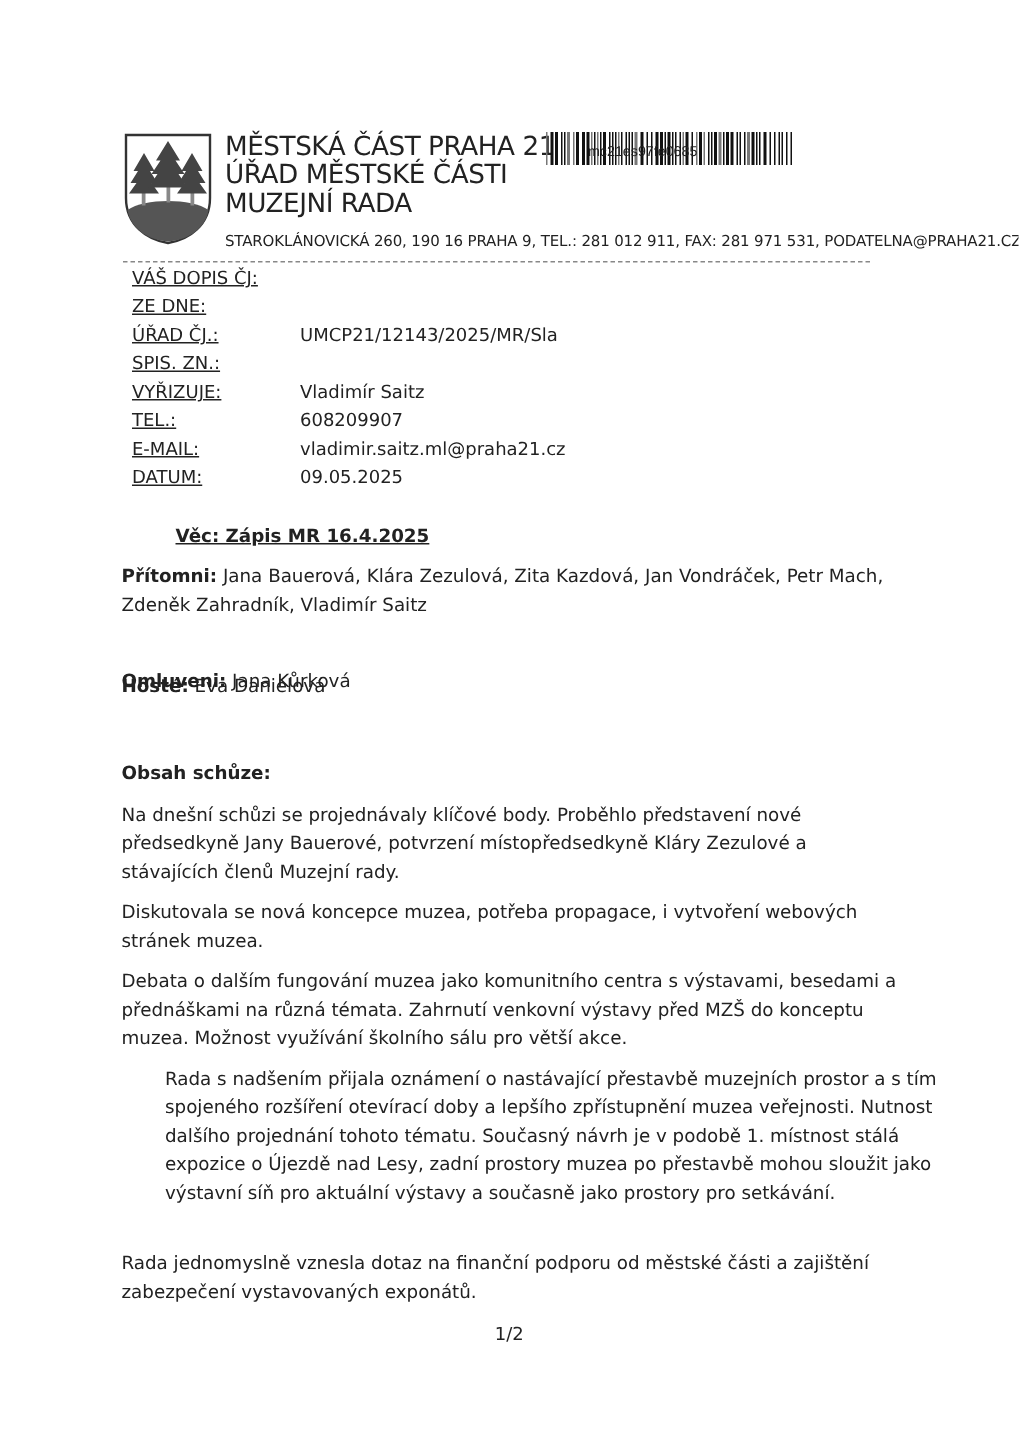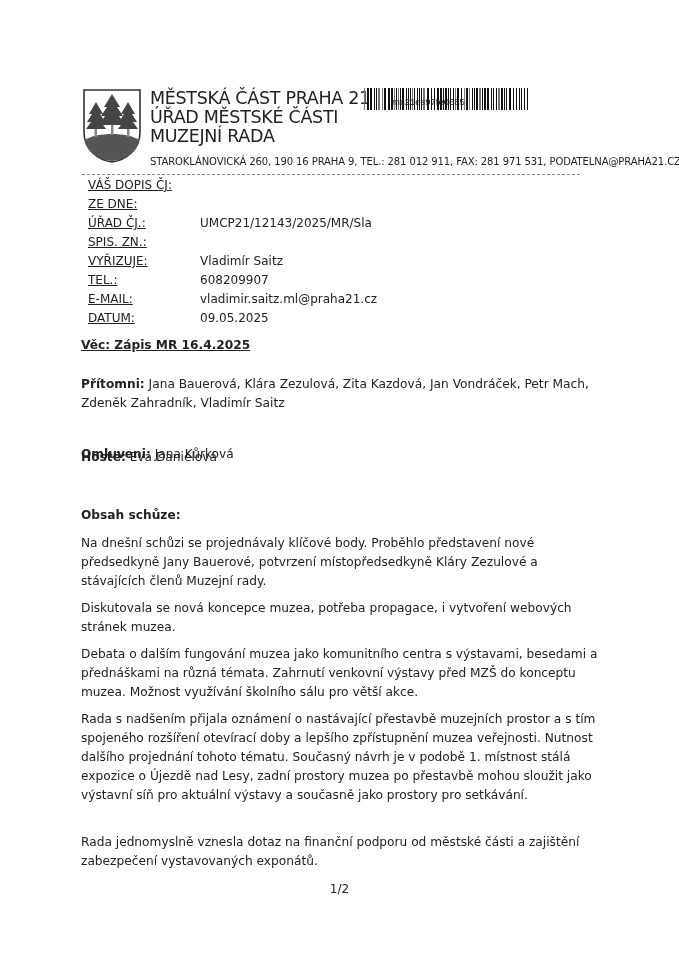--- a/index.html
+++ b/index.html
@@ -12,29 +12,29 @@
   #hdr3 { top:127px;text-align:right; }
   #address { left:150px; top:156px; font-size:10px; letter-spacing:-0.1px; color:#222; white-space:nowrap; }
   #barcode { left:364px; top:88px; width:166px; height:22px; }
   #bar-code-text { left:392px; top:96px; font-family:"Liberation Sans", sans-serif; font-size:9.5px; color:#222; }
   #rule { left:82px; top:174px; width:498px; height:0; border-top:1px dashed #888; }
   .field-row { position:absolute; left:88px; font-size:12px; line-height:19px; height:19px; color:#222; }
   .field-label { position:absolute; left:0; white-space:nowrap;text-decoration:underline; }
   .field-value { position:absolute; left:112px; white-space:nowrap; }
   .para { position:absolute; left:81px; width:520px; font-size:12.2px; line-height:19px; color:#222; }
   .para b { font-weight:bold; }
-  #subject { top:336px; font-weight:bold; text-decoration:underline; }
+  #subject { top:348px; font-weight:bold; text-decoration:underline;margin-left:36px; }
   #present { top:375px; }
   #excused { top:445px; }
   #guests { top:448px; }
   #agenda-title { top:506px; font-weight:bold; }
   #p1 { top:534px; }
   #p2 { top:599px; }
   #p3 { top:645px; }
-  #p4 { top:710px; }
+  #p4 { top:710px;margin-left:29px; }
   #p5 { top:833px; }
   #page-number { left:0; width:679px; top:882px; text-align:center; font-size:12px; color:#222; }
 </style>
 </head>
 <body>
 
 <svg id="logo" class="abs" viewBox="0 0 60 76">
   <path d="M2,2 H58 V44 C58,62 44,72 30,74 C16,72 2,62 2,44 Z" fill="#fff" stroke="#333" stroke-width="1.6"></path>
 
   <path d="M3,52 C14,44 46,44 57,52 C55,64 44,72 30,73 C16,72 5,64 3,52 Z" fill="#555"></path>

